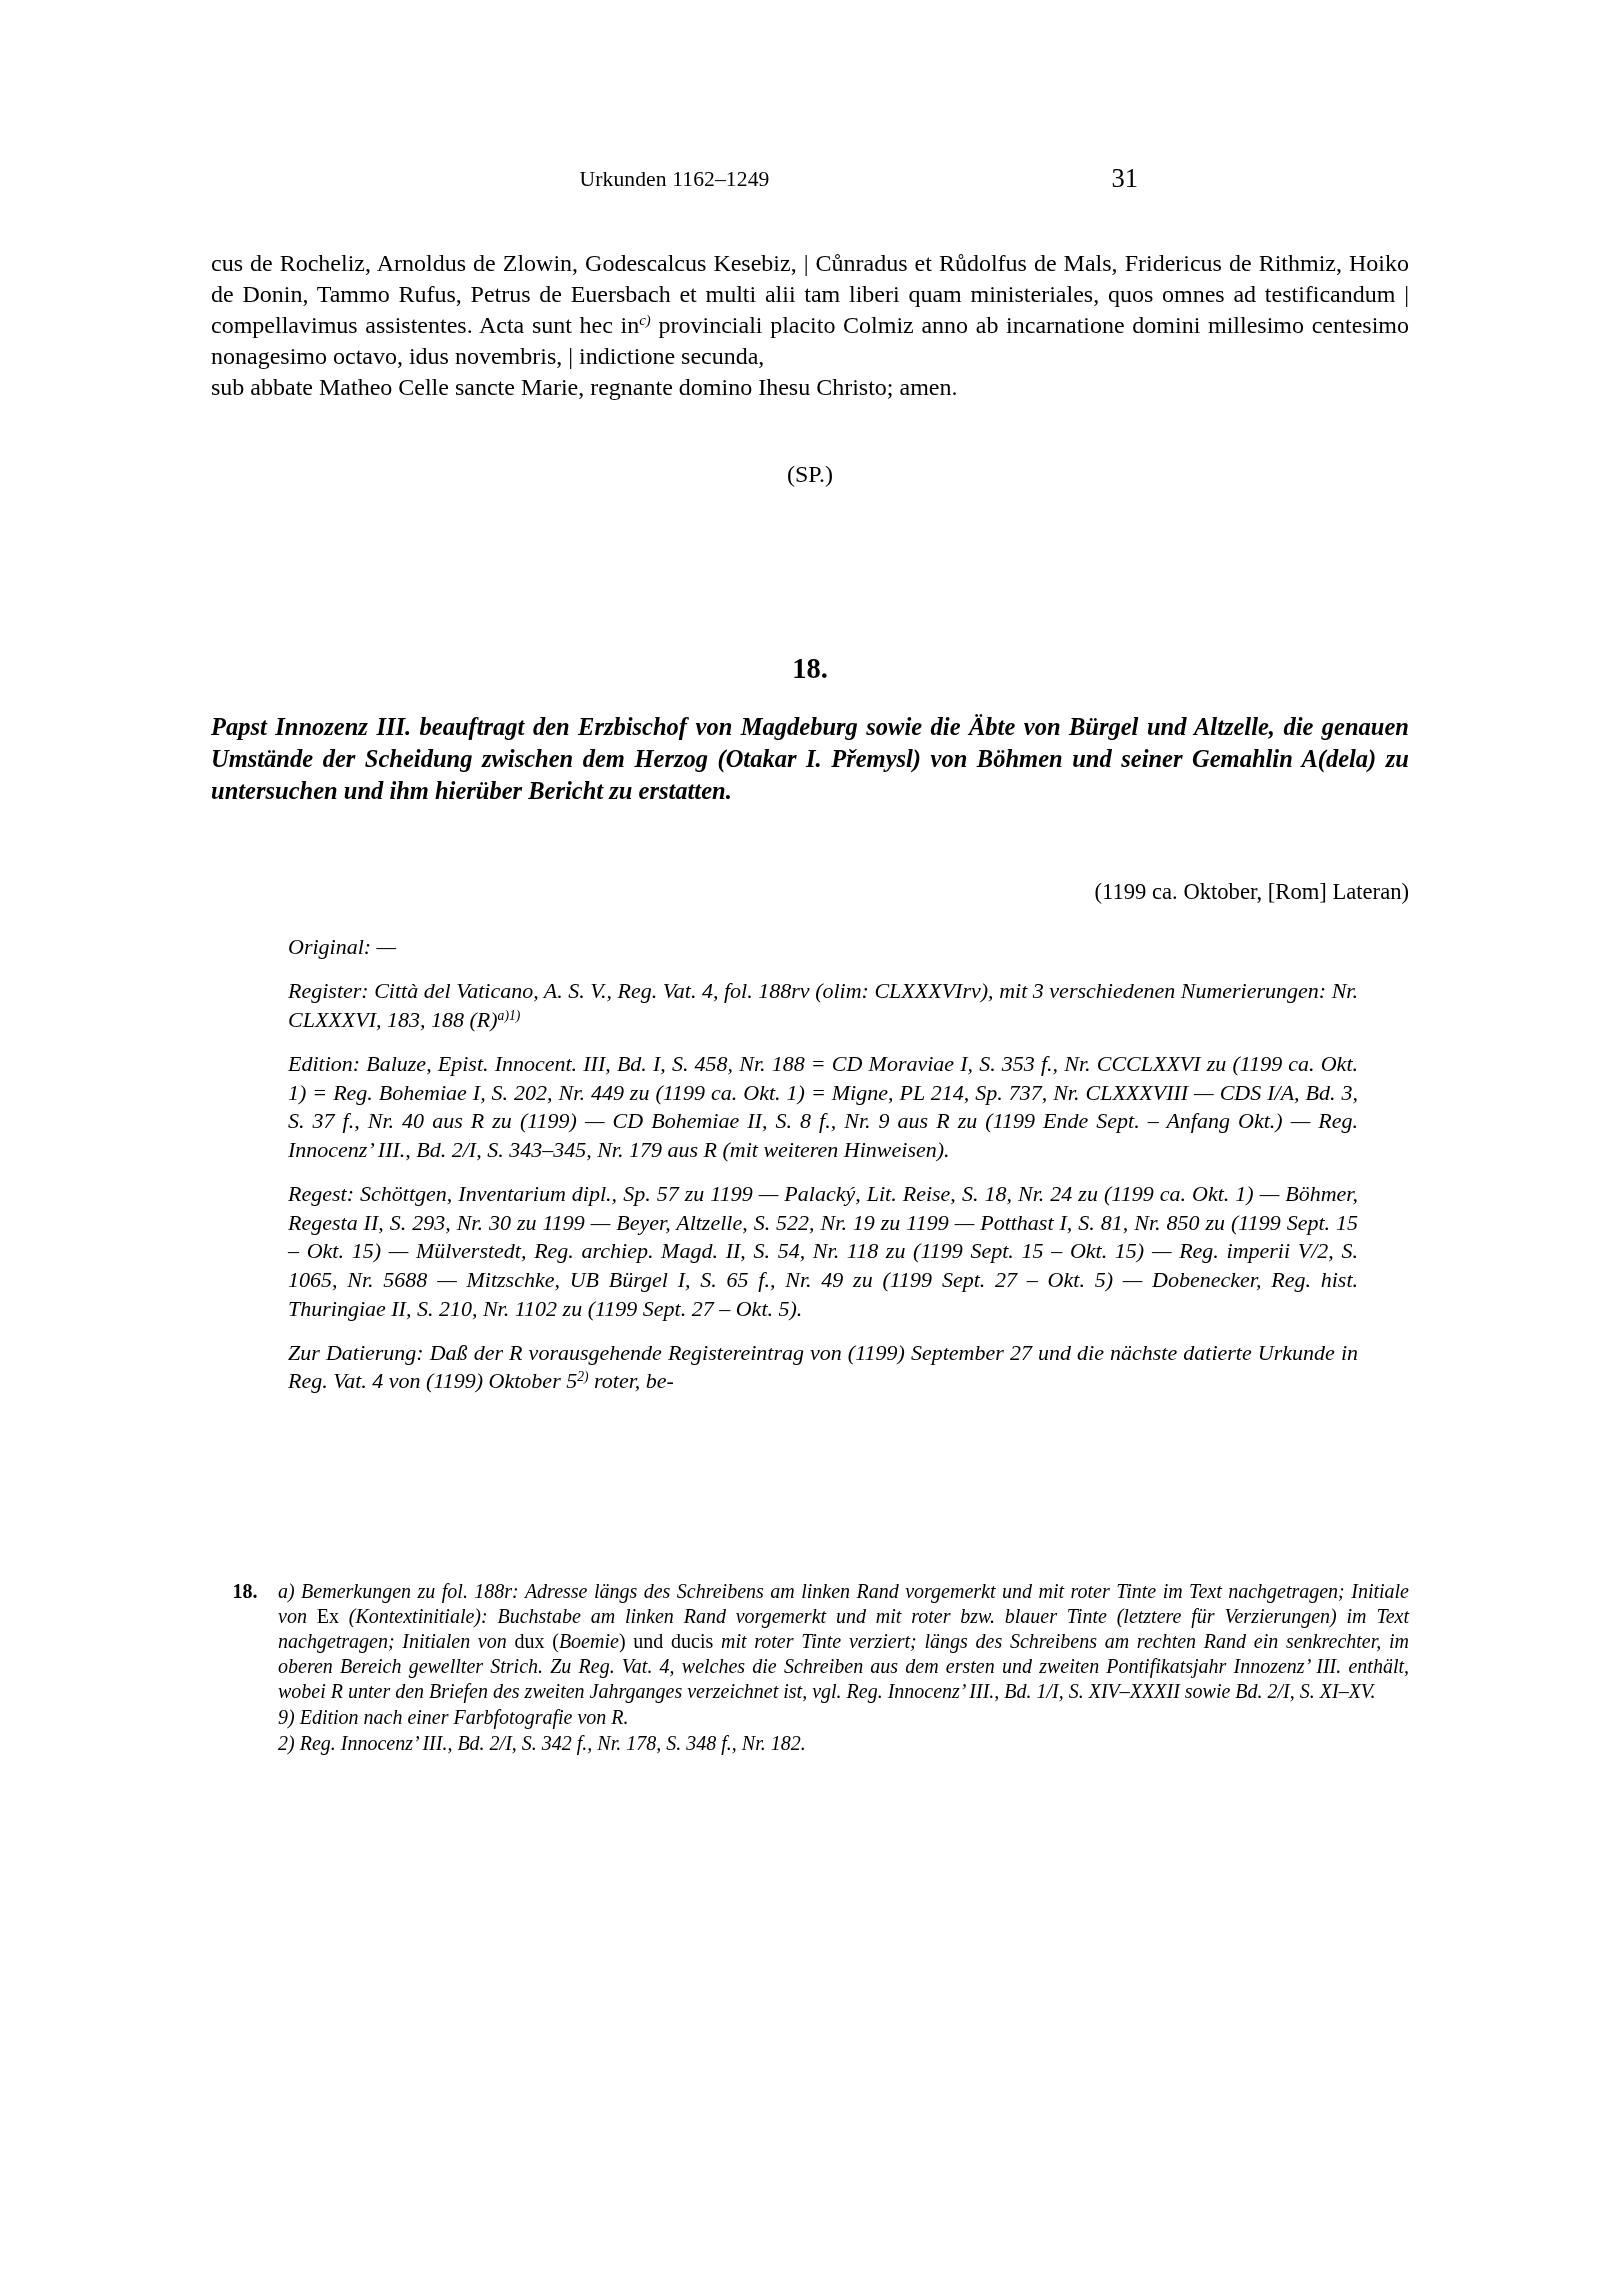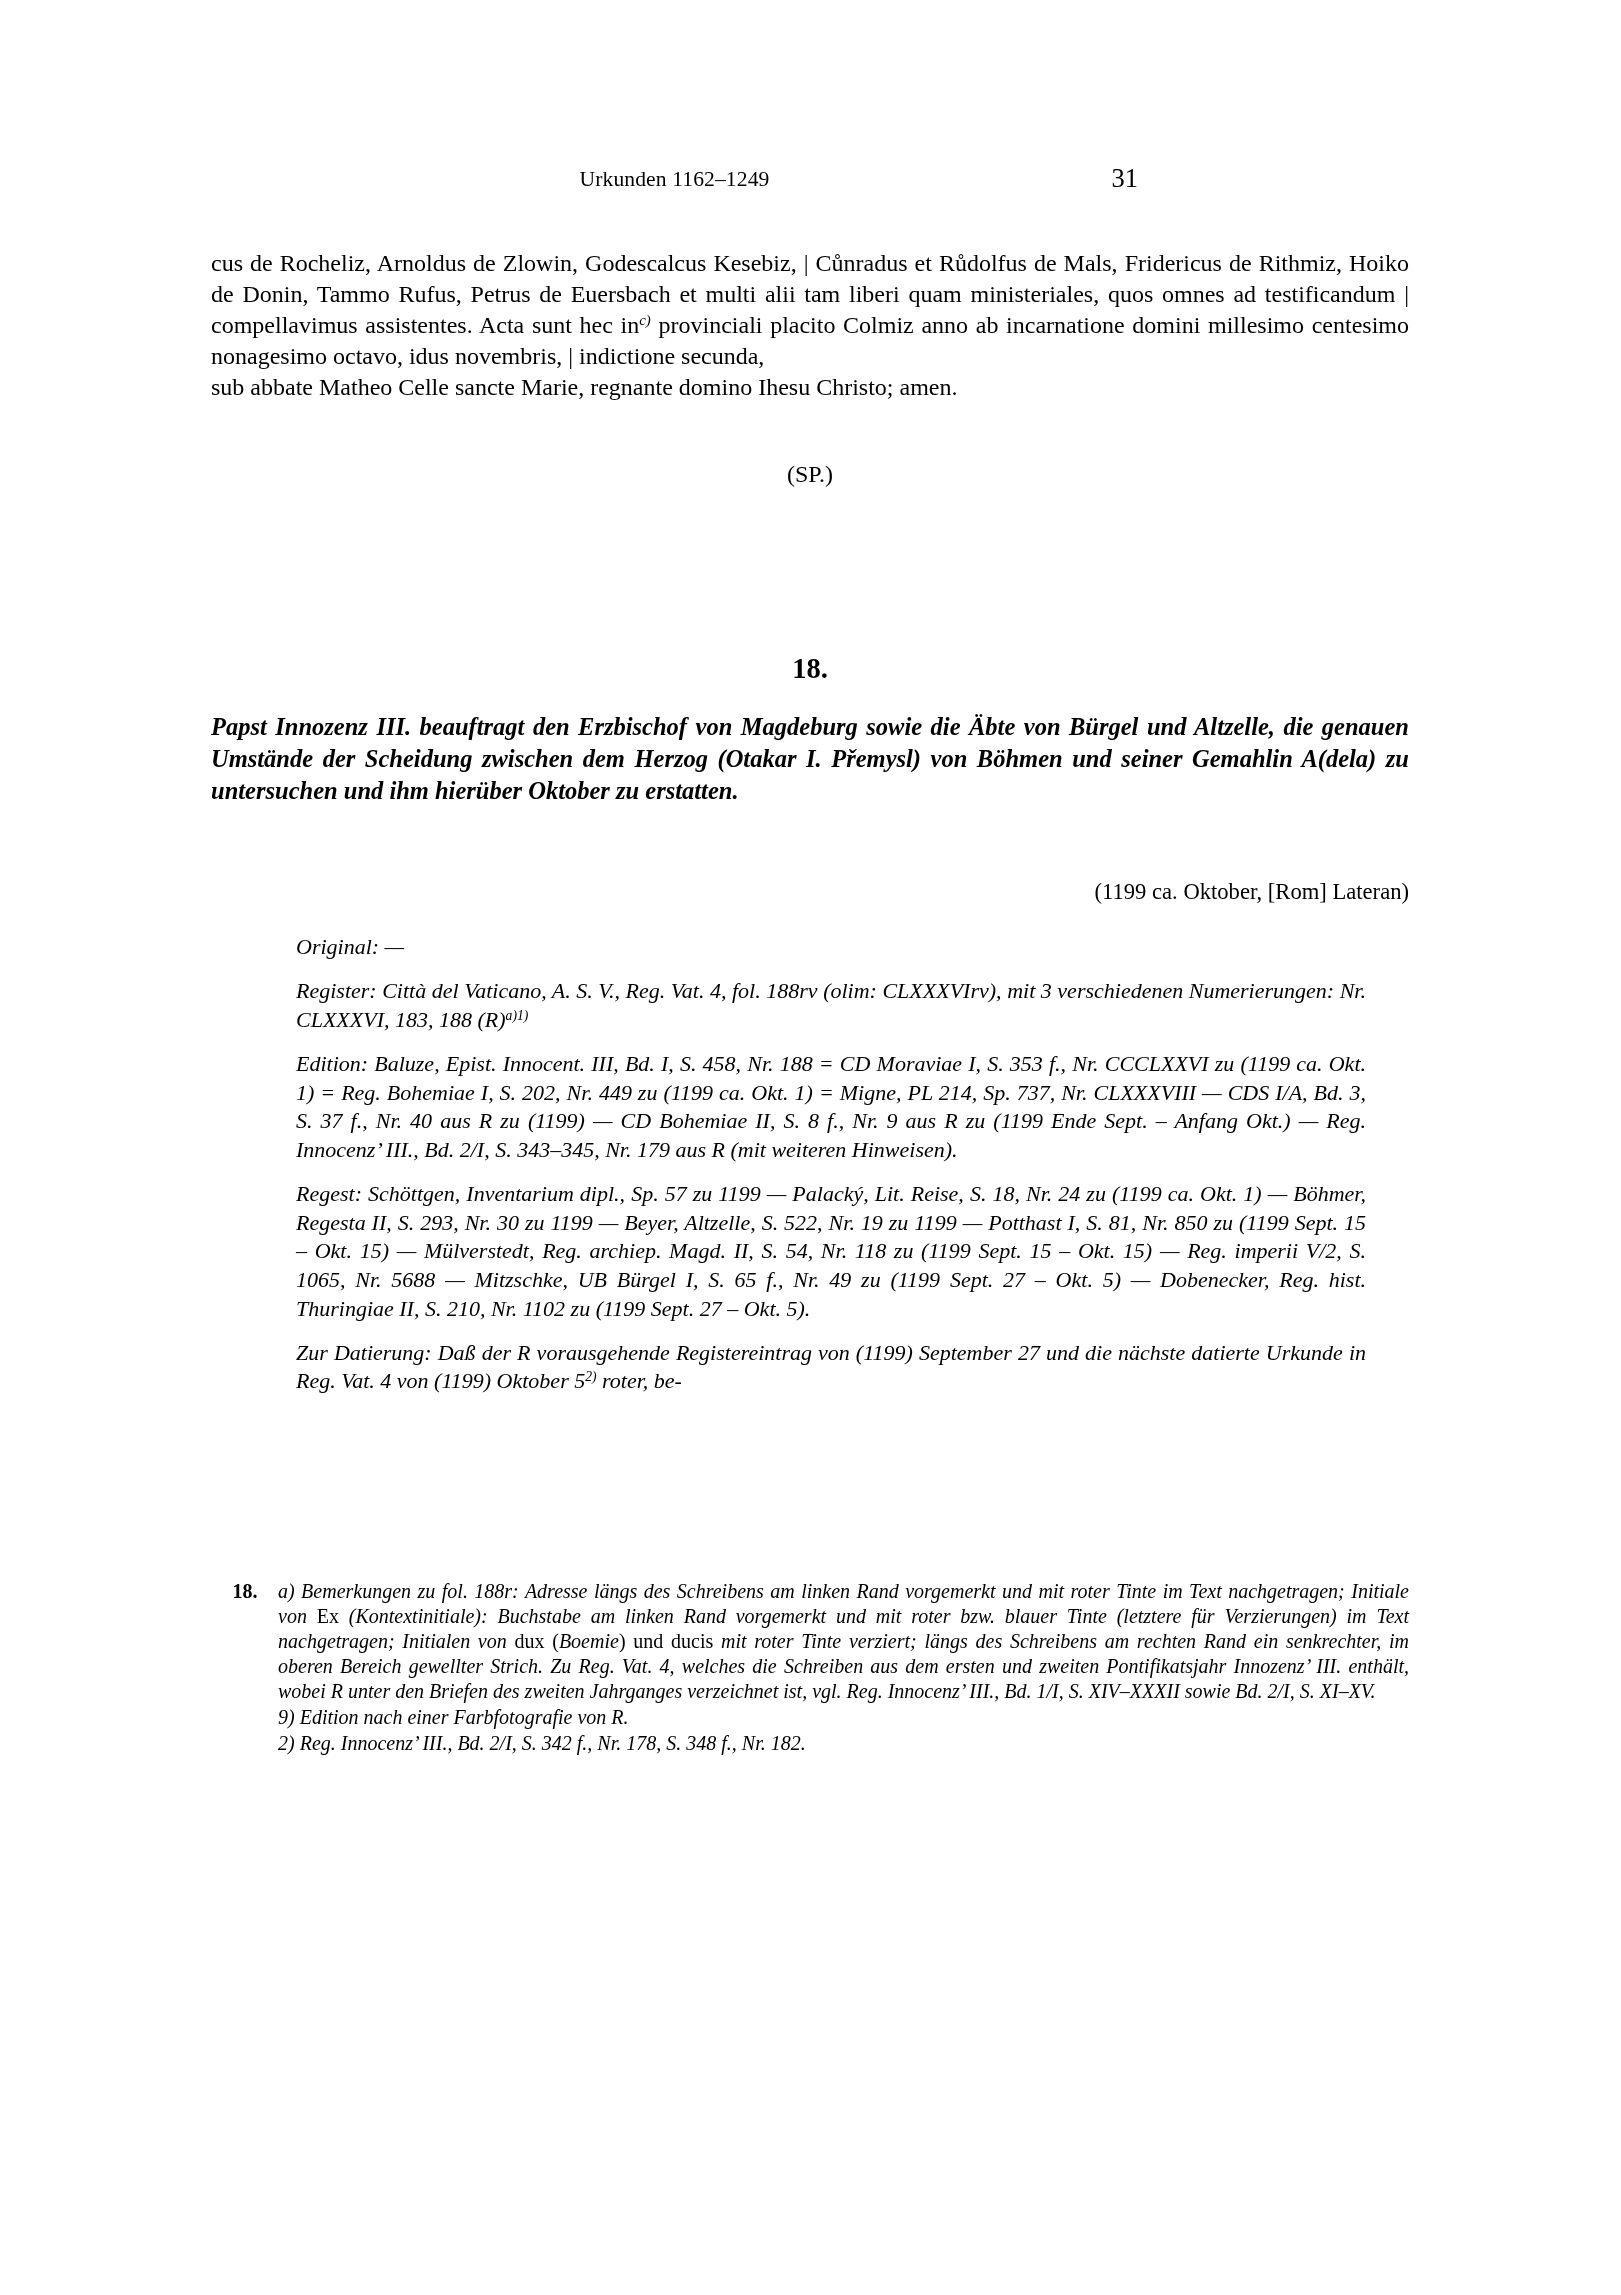--- a/index.html
+++ b/index.html
@@ -98,21 +98,21 @@
     left: 211px;
     width: 1198px;
     text-align: right;
     font-size: 22.6px;
   }
 
   
   .apparatus {
     position: absolute;
     top: 933px;
-    left: 296px;
+    left: 288px;
     width: 1070px;
     font-size: 22px;
     font-style: italic;
     line-height: 1.30;
   }
   .app-block {
     margin-bottom: 15.7px;
     text-align: justify;
     text-align-last: left;
   }
@@ -173,21 +173,21 @@
   </div>
 
   <div class="textblock lat-para"><span>cus de Rocheliz, Arnoldus de Zlowin, Godescalcus Kesebiz, | Cůnradus et Růdolfus de Mals, Fridericus de Rithmiz, Hoiko de Donin, Tammo Rufus, Petrus de Euersbach et multi alii tam liberi quam ministeriales, quos omnes ad testificandum | compellavimus assistentes. Acta sunt hec in</span><sup class="note">c)</sup><span> provinciali placito Colmiz anno ab incarnatione domini millesimo centesimo nonagesimo octavo, idus novembris, | indictione secunda,</span>
     <span class="lastline">sub abbate Matheo Celle sancte Marie, regnante domino Ihesu Christo; amen.</span>
   </div>
 
   <div class="sp-line">(SP.)</div>
 
   <div class="doc-number">18.</div>
 
-  <div class="headline">Papst Innozenz III. beauftragt den Erzbischof von Magdeburg sowie die Äbte von Bürgel und Altzelle, die genauen Umstände der Scheidung zwischen dem Herzog (Otakar I. Přemysl) von Böhmen und seiner Gemahlin A(dela) zu untersuchen und ihm hierüber Oktober zu erstatten.</div>
+  <div class="headline">Papst Innozenz III. beauftragt den Erzbischof von Magdeburg sowie die Äbte von Bürgel und Altzelle, die genauen Umstände der Scheidung zwischen dem Herzog (Otakar I. Přemysl) von Böhmen und seiner Gemahlin A(dela) zu untersuchen und ihm hierüber Bericht zu erstatten.</div>
 
   <div class="dateline">(1199 ca. Oktober, [Rom] Lateran)</div>
 
   <div class="apparatus">
 
     <div class="app-block single">Original: —</div>
 
     <div class="app-block"><span>Register: Città del Vaticano, A. S. V., Reg. Vat. 4, fol. 188rv (olim: CLXXXVIrv), mit 3 verschiedenen Numerierungen: Nr. CLXXXVI, 183, 188 (R)</span><sup class="note">a)</sup><sup class="note">1)</sup></div>
 
     <div class="app-block">Edition: Baluze, Epist. Innocent. III, Bd. I, S. 458, Nr. 188 = CD Moraviae I, S. 353 f., Nr. CCCLXXVI zu (1199 ca. Okt. 1) = Reg. Bohemiae I, S. 202, Nr. 449 zu (1199 ca. Okt. 1) = Migne, PL 214, Sp. 737, Nr. CLXXXVIII — CDS I/A, Bd. 3, S. 37 f., Nr. 40 aus R zu (1199) — CD Bohemiae II, S. 8 f., Nr. 9 aus R zu (1199 Ende Sept. – Anfang Okt.) — Reg. Innocenz’ III., Bd. 2/I, S. 343–345, Nr. 179 aus R (mit weiteren Hinweisen).</div>

